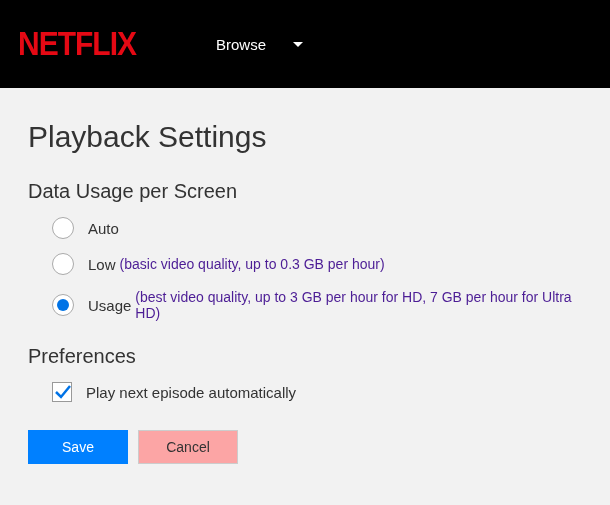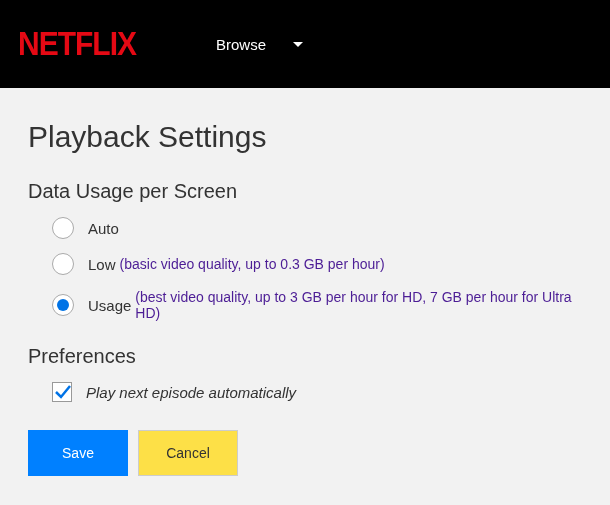--- a/index.html
+++ b/index.html
@@ -103,38 +103,38 @@
     background: #fff;
     margin-right: 14px;
     position: relative;
     flex-shrink: 0;
   }
   .checkbox.checked svg {
     position: absolute;
     top: 0; left: 1px;
     width: 18px; height: 18px;
   }
-  .checkbox-label { font-size: 15px; color: #333; font-style: italic; }
+  .checkbox-label { font-size: 15px; color: #333; }
   .buttons { display: flex; gap: 10px; padding-left: 0; }
   .btn {
     min-width: 100px;
-    height: 46px;
+    height: 34px;
     border: none;
     font-size: 14px;
     cursor: pointer;
     display: flex;
     align-items: center;
     justify-content: center;
   }
   .btn-primary {
     background: #0080ff;
     color: #fff;
   }
   .btn-secondary {
-    background: #fde047;
+    background: #fca5a5;
     color: #333;
     border: 1px solid #ccc;
   }
 </style>
 </head>
 <body>
 
 <div class="topbar">
   <div class="logo">NETFLIX</div>
   <div class="browse">

